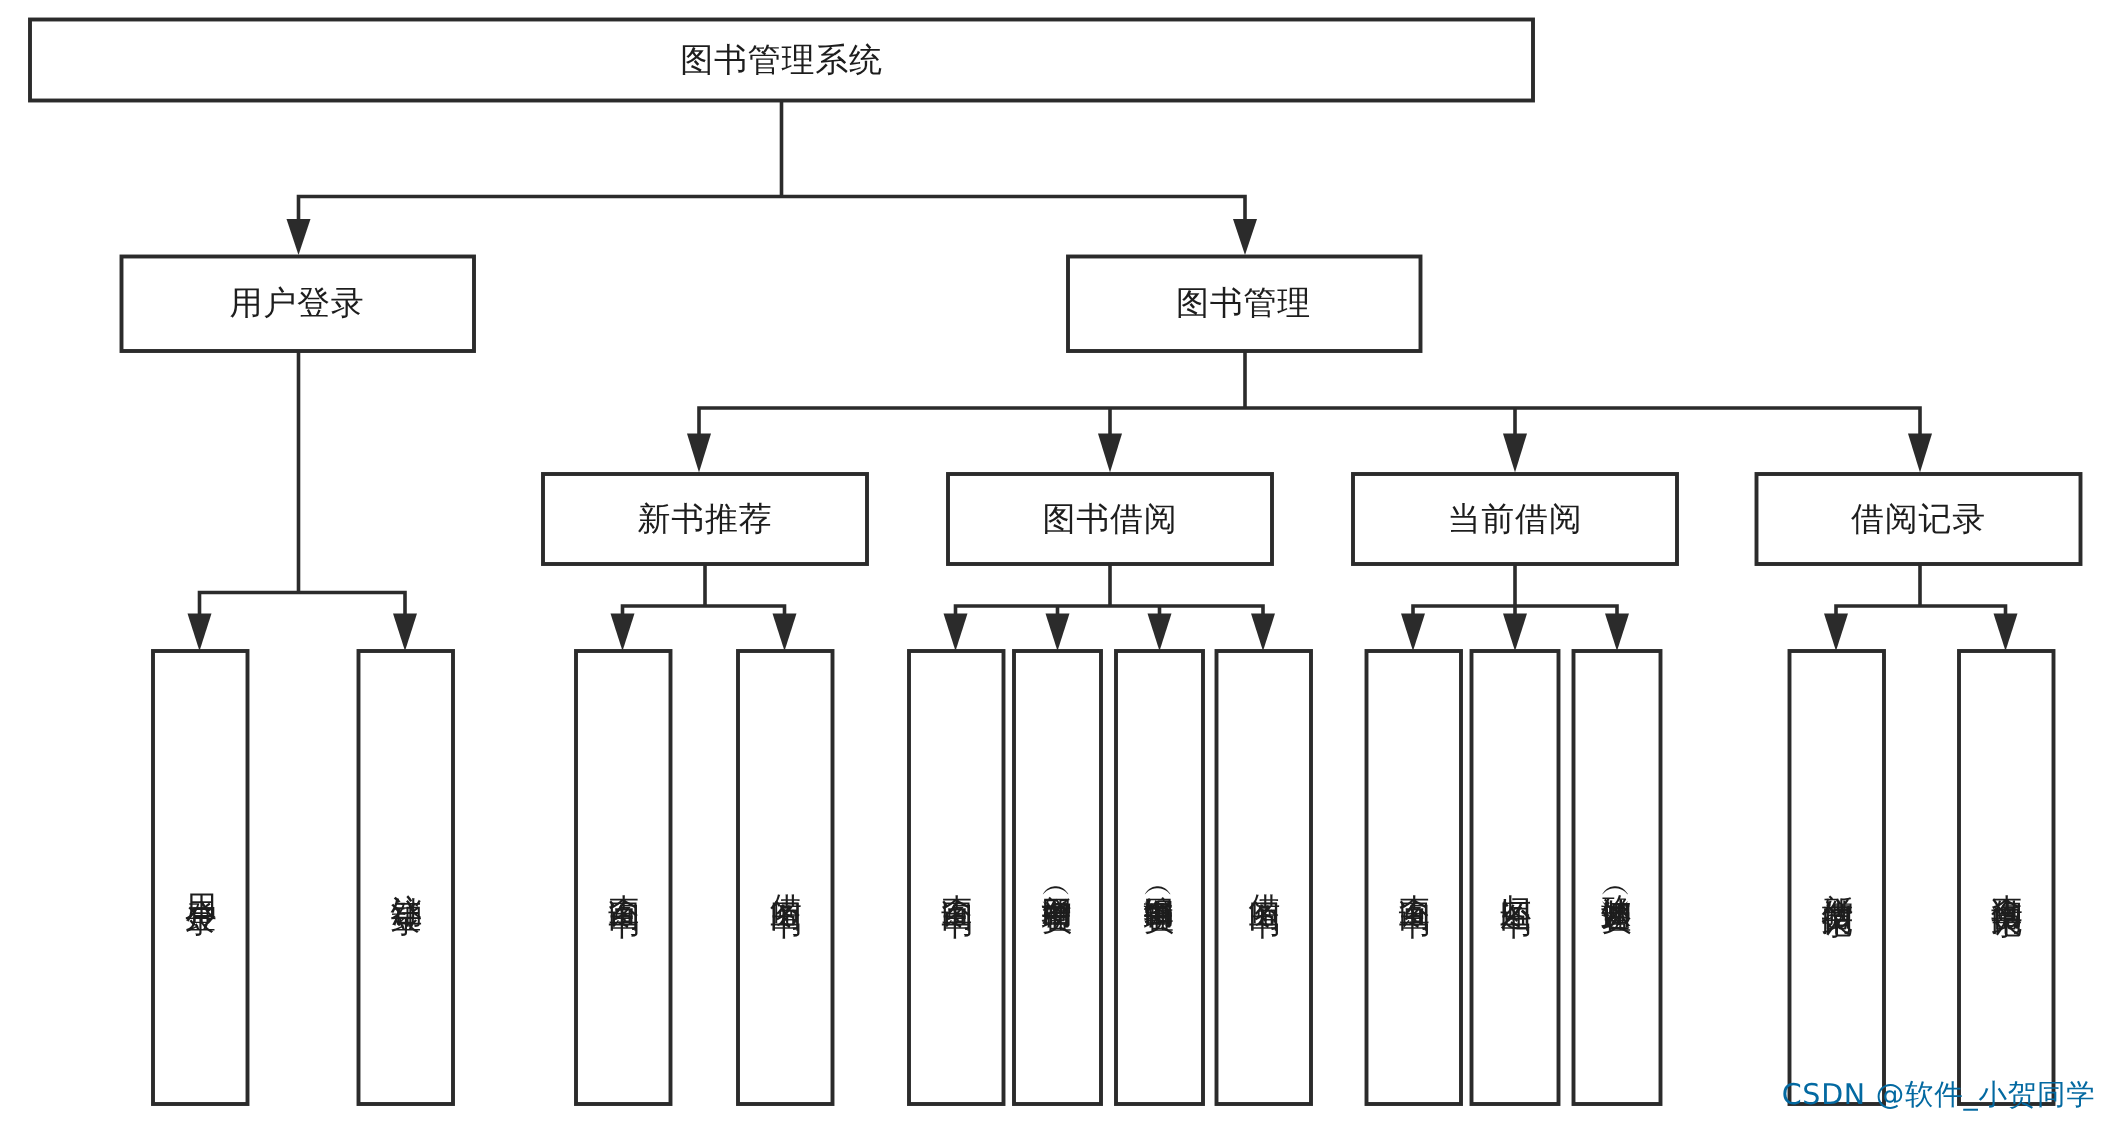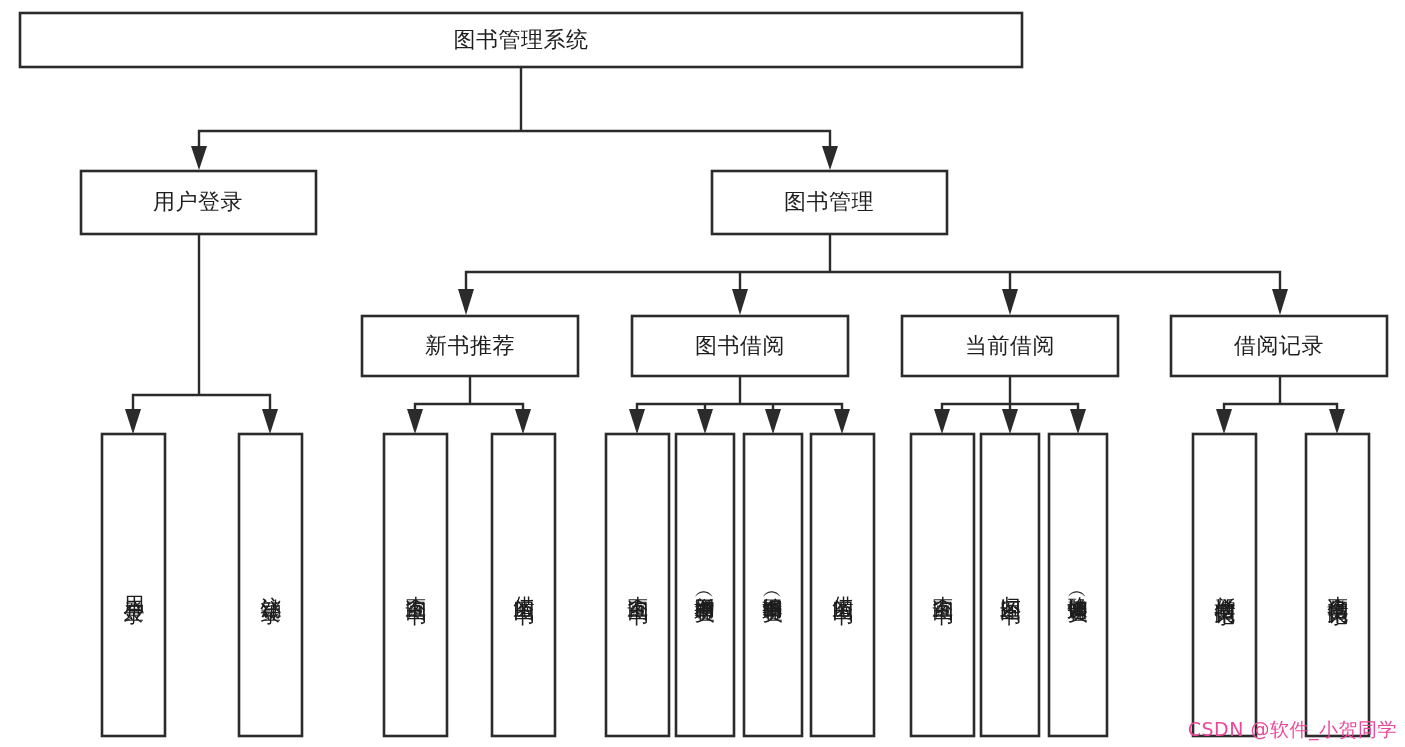--- a/index.html
+++ b/index.html
@@ -66,21 +66,21 @@
     align-items: center;
     justify-content: center;
     pointer-events: none;
   }
   .watermark {
     position: absolute;
     right: 8px;
     bottom: 4px;
     font-family: "DejaVu Sans", "Liberation Sans", sans-serif;
     font-size: 19px;
-    color: #ec4899;
+    color: #0369a1;
     white-space: nowrap;
     letter-spacing: 0.5px;
   }
 </style>
 </head>
 <body>
 
 <div id="diagram-root">
 
   <svg class="flow" viewBox="0 0 1405 747" xmlns="http://www.w3.org/2000/svg">

